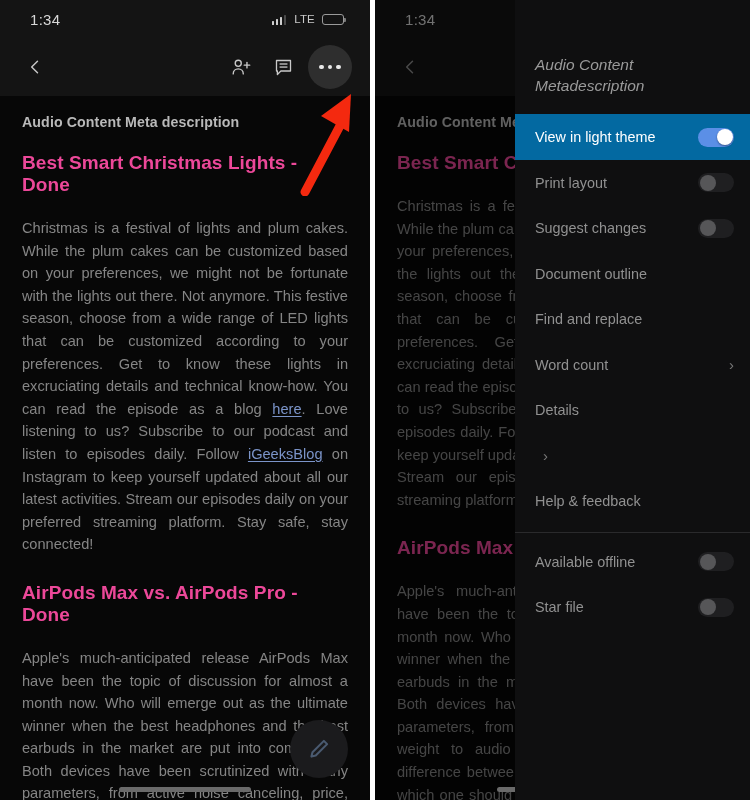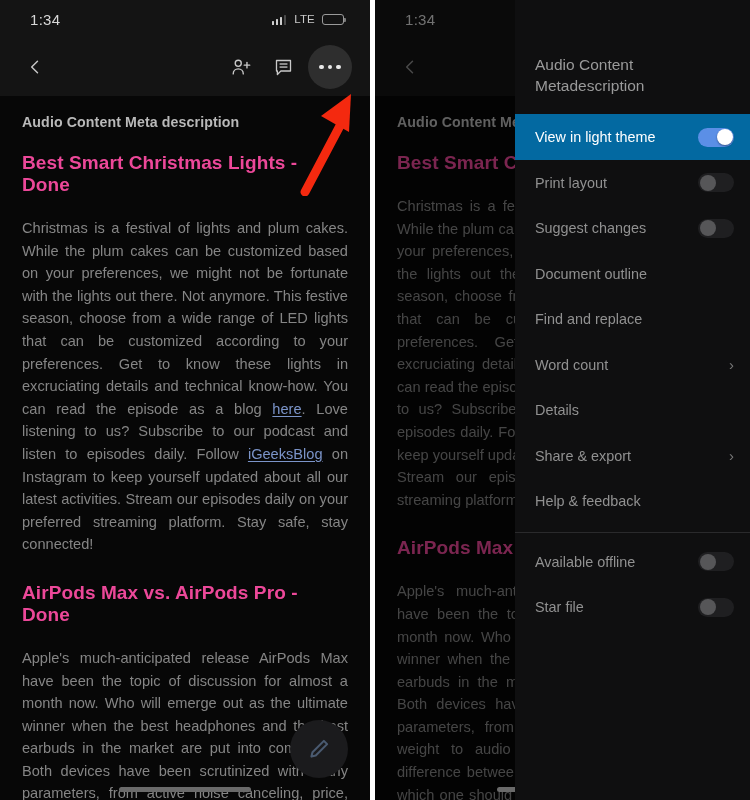--- a/index.html
+++ b/index.html
@@ -201,20 +201,21 @@
     z-index: 9;
     display: flex;
     flex-direction: column;
     padding-top: 38px;
   }
   .menu-title {
     color: #9a9a9a;
     font-size: 15.5px;
     line-height: 21px;
     padding: 16px 8px 18px 20px;
+    font-style: italic;
   }
   .menu-list { flex: 1; }
   .menu-item {
     position: relative;
     display: flex;
     align-items: center;
     height: 45.5px;
     padding: 0 16px 0 20px;
     color: #919191;
     font-size: 14.4px;
@@ -405,21 +406,20 @@
             <span class="lbl">Find and replace</span>
           </div>
           <div class="menu-item">
             <span class="lbl">Word count</span>
             <span class="chev">›</span>
           </div>
           <div class="menu-item">
             <span class="lbl">Details</span>
           </div>
           <div class="menu-item">
-            <span class="lbl">Share &amp; export</span>
             <span class="chev">›</span>
           </div>
           <div class="menu-item">
             <span class="lbl">Help &amp; feedback</span>
           </div>
           <div class="divider"></div>
           <div class="menu-item">
             <span class="lbl">Available offline</span>
             <span class="toggle">
               <span class="knob"></span>

